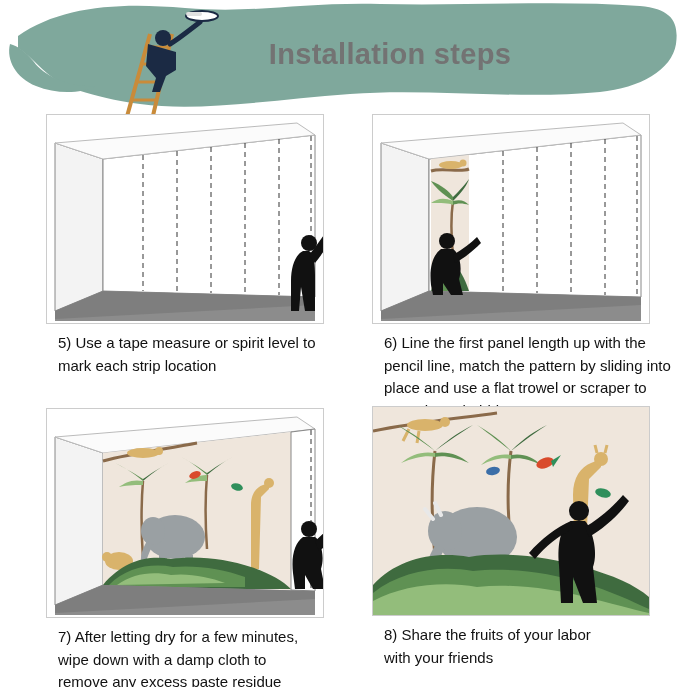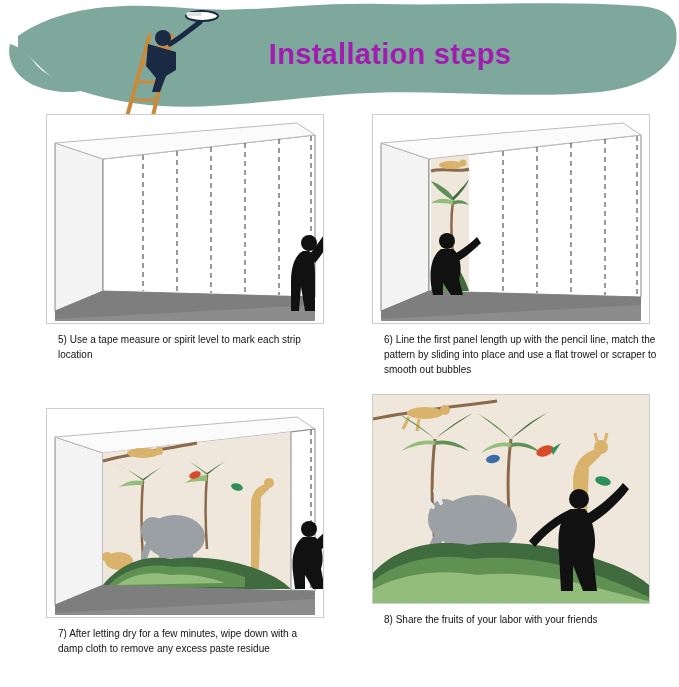--- a/index.html
+++ b/index.html
@@ -27,54 +27,54 @@
     left: 0; top: 0;
     width: 679px;
     height: 120px;
   }
   .banner svg { display: block; }
   .banner-title {
     position: absolute;
     left: 240px;
     top: 38px;
     width: 300px;
-    color: #a21caf;
+    color: #737373;
     font-size: 29px;
     font-weight: bold;
     letter-spacing: 0.3px;
     text-align: center;
   }
 
   
   .panel {
     position: absolute;
   }
   .frame {
     position: relative;
     border: 1px solid #cccccc;
     background: #ffffff;
     overflow: hidden;
   }
   .caption {
-    font-size: 10px;
+    font-size: 15px;
     color: #111111;
     line-height: 1.5;
     margin-top: 8px;
     padding-left: 12px;
     padding-right: 4px;
   }
   .caption .num {
     font-weight: normal;
   }
 
   
   #panel-1 { left: 46px;  top: 114px; width: 278px; }
   #panel-2 { left: 372px; top: 114px; width: 312px; }
   #panel-3 { left: 46px;  top: 408px; width: 278px; }
-  #panel-4 { left: 372px; top: 394px; width: 239px; }
+  #panel-4 { left: 372px; top: 406px; width: 239px; }
 
   .frame.small { width: 276px; height: 208px; }
 
   
   .room { position: absolute; inset: 0; }
 
   
 </style>
 </head>
 <body>

